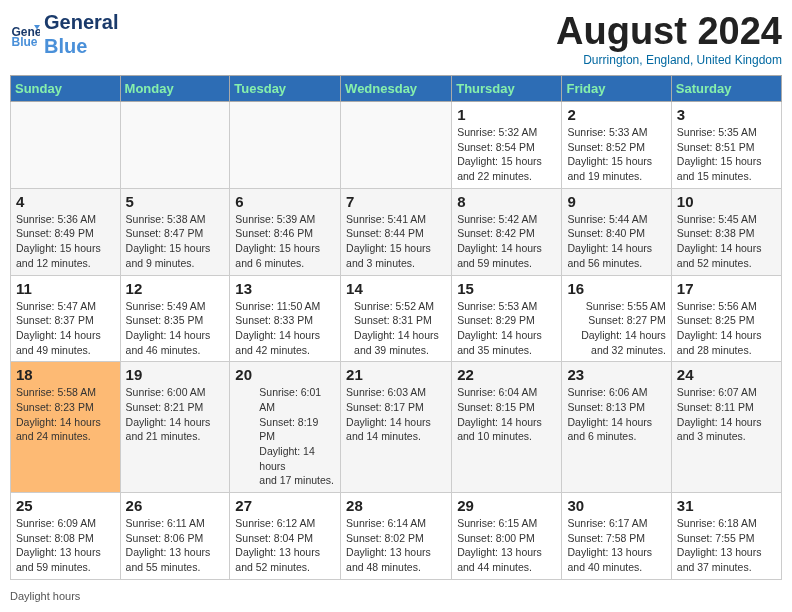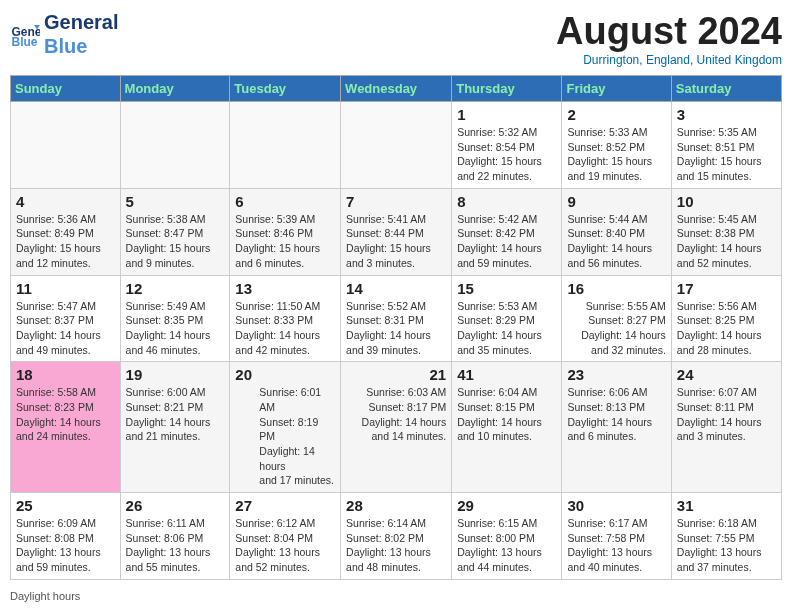--- a/index.html
+++ b/index.html
@@ -149,21 +149,21 @@
         </td>
         <td>
           <span class="day-num">13</span>
           <div class="day-info" style="white-space: pre-line;">Sunrise: 11:50 AM
 Sunset: 8:33 PM
 Daylight: 14 hours
 and 42 minutes.</div>
         </td>
         <td>
           <span class="day-num">14</span>
-          <div class="day-info" style="white-space: pre-line;">Sunrise: 5:52 AM
+          <div class="day-info" style="white-space: pre-line; margin-left: 8px;">Sunrise: 5:52 AM
 Sunset: 8:31 PM
 Daylight: 14 hours
 and 39 minutes.</div>
         </td>
         <td>
           <span class="day-num">15</span>
           <div class="day-info" style="white-space: pre-line;">Sunrise: 5:53 AM
 Sunset: 8:29 PM
 Daylight: 14 hours
 and 35 minutes.</div>
@@ -177,50 +177,50 @@
         </td>
         <td>
           <span class="day-num">17</span>
           <div class="day-info" style="white-space: pre-line;">Sunrise: 5:56 AM
 Sunset: 8:25 PM
 Daylight: 14 hours
 and 28 minutes.</div>
         </td>
       </tr>
       <tr>
-        <td style="background: #f9a8d4;">
+        <td style="background: #fdba74;">
           <span class="day-num">18</span>
           <div class="day-info" style="white-space: pre-line;">Sunrise: 5:58 AM
 Sunset: 8:23 PM
 Daylight: 14 hours
 and 24 minutes.</div>
         </td>
         <td style="background: rgb(245, 245, 245);">
           <span class="day-num">19</span>
           <div class="day-info" style="white-space: pre-line;">Sunrise: 6:00 AM
 Sunset: 8:21 PM
 Daylight: 14 hours
 and 21 minutes.</div>
         </td>
         <td style="background: rgb(245, 245, 245);">
           <span class="day-num">20</span>
           <div class="day-info" style="white-space: pre-line; margin-left: 24px;">Sunrise: 6:01 AM
 Sunset: 8:19 PM
 Daylight: 14 hours
 and 17 minutes.</div>
         </td>
-        <td style="background: rgb(245, 245, 245); text-align: right;">
+        <td style="background: rgb(245, 245, 245);">
           <span class="day-num">21</span>
           <div class="day-info" style="white-space: pre-line;">Sunrise: 6:03 AM
 Sunset: 8:17 PM
 Daylight: 14 hours
 and 14 minutes.</div>
         </td>
         <td style="background: rgb(245, 245, 245);">
-          <span class="day-num">41</span>
+          <span class="day-num">22</span>
           <div class="day-info" style="white-space: pre-line;">Sunrise: 6:04 AM
 Sunset: 8:15 PM
 Daylight: 14 hours
 and 10 minutes.</div>
         </td>
         <td style="background: rgb(245, 245, 245);">
           <span class="day-num">23</span>
           <div class="day-info" style="white-space: pre-line;">Sunrise: 6:06 AM
 Sunset: 8:13 PM
 Daylight: 14 hours

